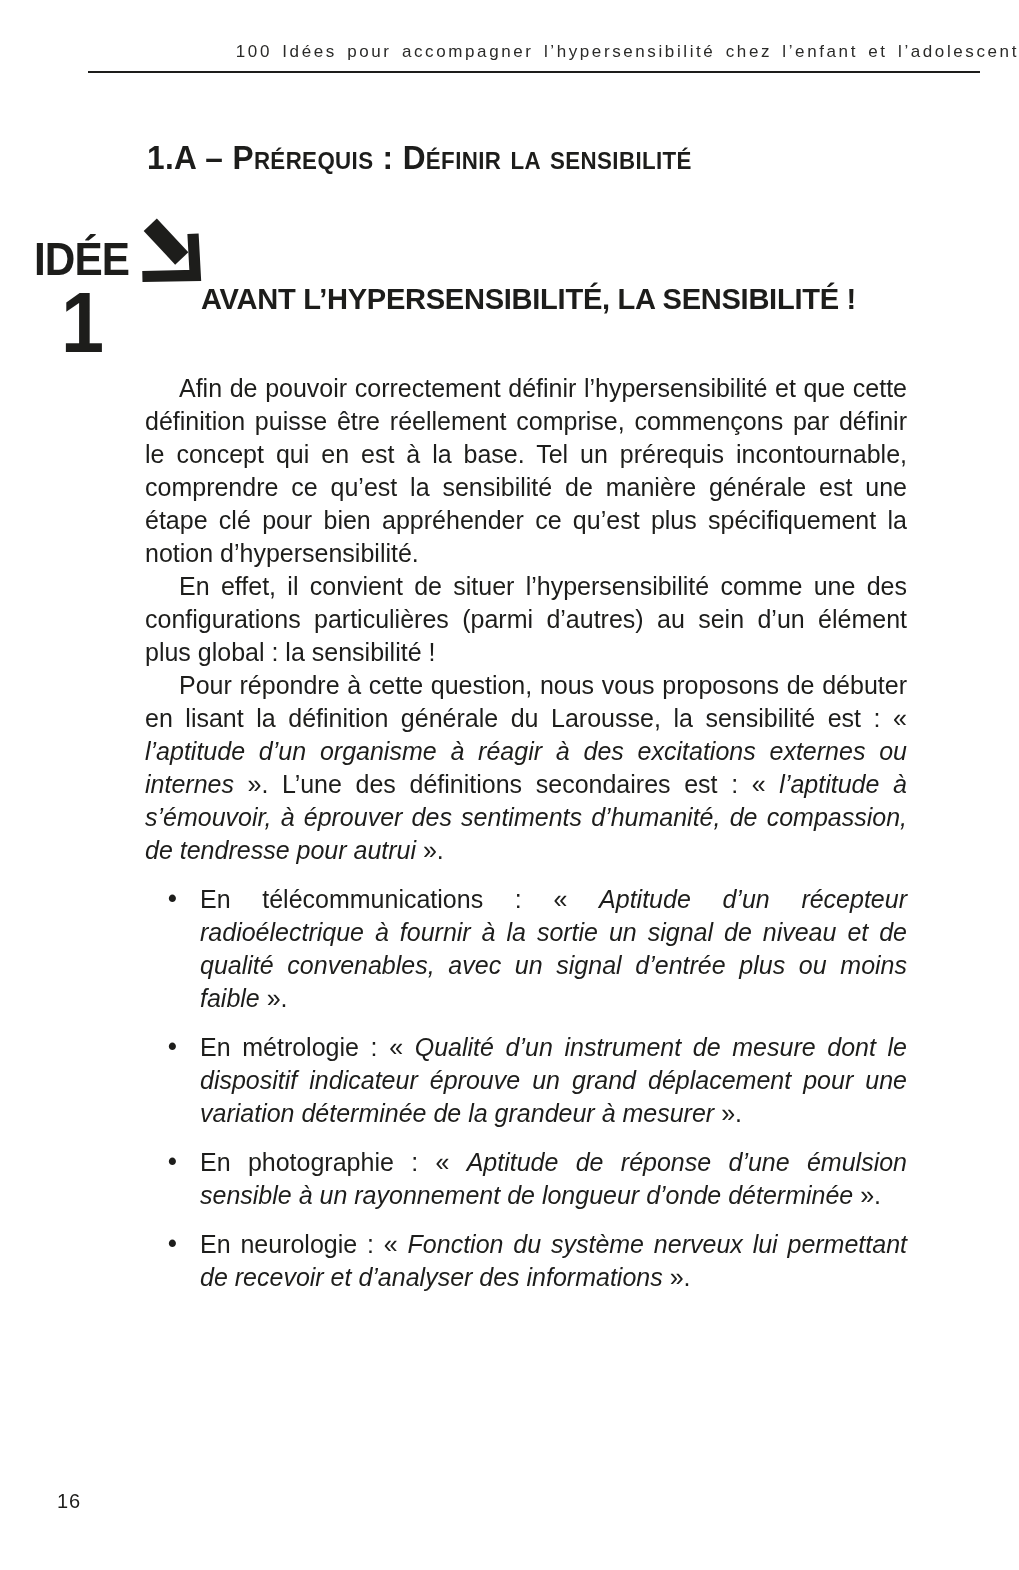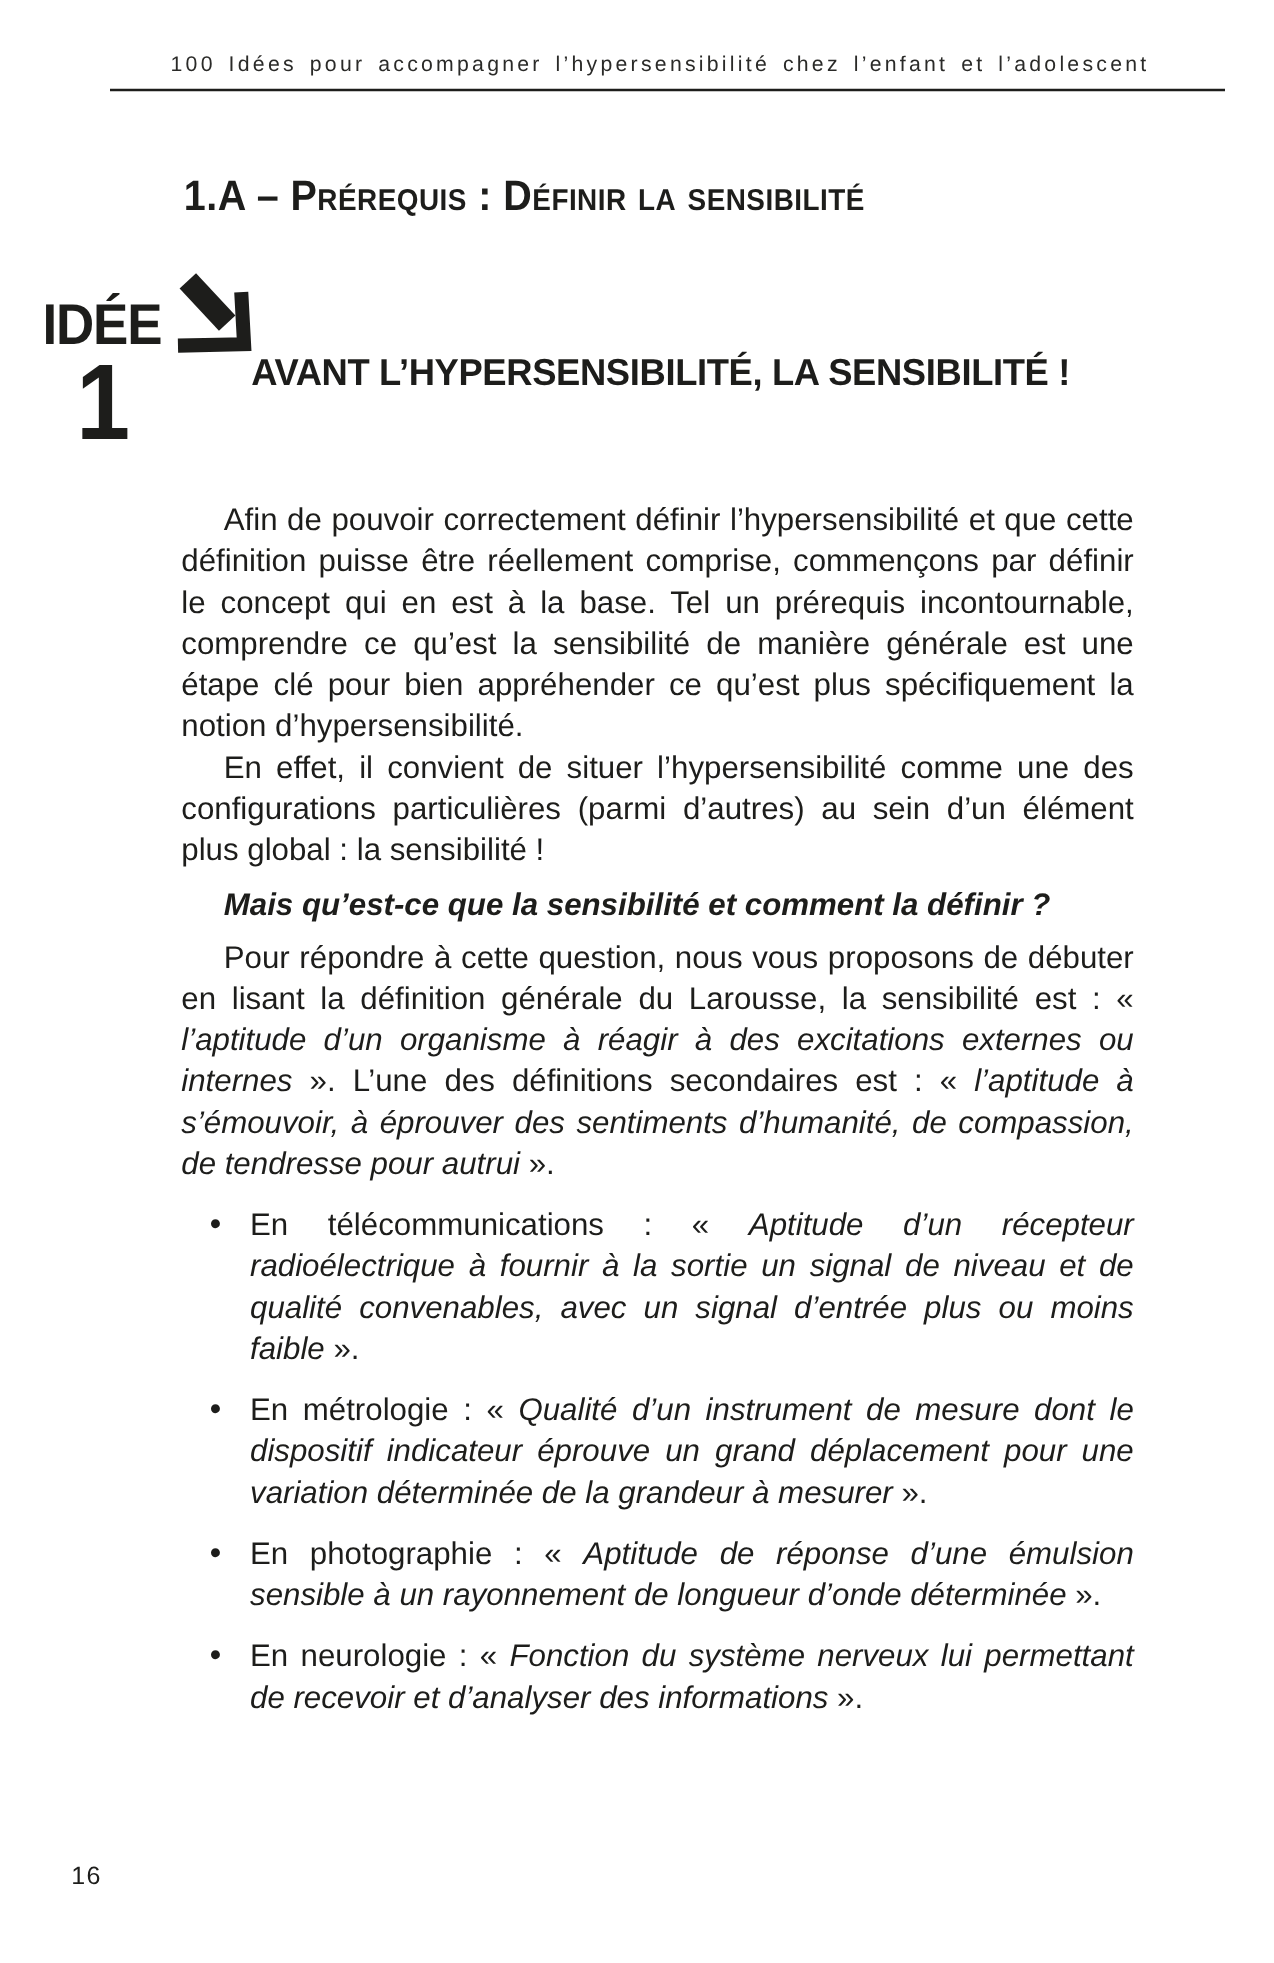--- a/index.html
+++ b/index.html
@@ -10,21 +10,21 @@
     background: #ffffff;
     color: #1d1d1b;
     font-family: "Liberation Sans", sans-serif;
     overflow: hidden;
   }
 
   
   .running-header {
     position: absolute;
     top: 42px; left: 0; right: 0;
-    text-align: center;
+    text-align: right;
     font-size: 17px;
     letter-spacing: 2.6px;
     word-spacing: 3px;
     color: #2a2a28;
     white-space: nowrap;
     padding-left: 37px;
   }
   .header-rule {
     position: absolute;
     top: 71px; left: 88px;
@@ -78,21 +78,20 @@
   }
 
   
   .body-col {
     position: absolute;
     top: 372px; left: 145px;
     width: 762px;
     font-size: 25px;
     line-height: 33px;
     text-align: justify;
-    margin-top: 28px;
   }
   .body-col p { margin: 0; }
   .indent { text-indent: 34px; }
   .question {
     font-weight: bold;
     font-style: italic;
     text-indent: 34px;
     margin: 11px 0 9px !important;
   }
   .gap-before { margin-top: 9px !important; }
@@ -136,21 +135,20 @@
   </div>
 
   <div class="idea-title">AVANT L’HYPERSENSIBILITÉ, LA SENSIBILITÉ !</div>
 
   <div class="body-col">
 
     <p class="indent">Afin de pouvoir correctement définir l’hypersensibilité et que cette définition puisse être réellement comprise, commençons par définir le concept qui en est à la base. Tel un prérequis incontournable, comprendre ce qu’est la sensibilité de manière générale est une étape clé pour bien appréhender ce qu’est plus spécifiquement la notion d’hypersensibilité.</p>
 
     <p class="indent">En effet, il convient de situer l’hypersensibilité comme une des configurations particulières (parmi d’autres) au sein d’un élément plus global : la sensibilité !</p>
 
-    <p class="question">Mais qu’est-ce que la sensibilité et comment la définir ?</p>
 
     <p class="indent"><span>Pour répondre à cette question, nous vous proposons de débuter en lisant la définition générale du Larousse, la sensibilité est : « </span><span class="quote-it">l’aptitude d’un organisme à réagir à des excitations externes ou internes</span><span> ». L’une des définitions secondaires est : « </span><span class="quote-it">l’aptitude à s’émouvoir, à éprouver des sentiments d’humanité, de compassion, de tendresse pour autrui</span><span> ».</span></p>
 
 
     <ul class="def-list">
       <li>
         <span class="marker">•</span><span class="label">En télécommunications</span><span> : « </span><span class="quote-it">Aptitude d’un récepteur radioélectrique à fournir à la sortie un signal de niveau et de qualité convenables, avec un signal d’entrée plus ou moins faible</span><span> ».</span>
       </li>
       <li>
         <span class="marker">•</span><span class="label">En métrologie</span><span> : « </span><span class="quote-it">Qualité d’un instrument de mesure dont le dispositif indicateur éprouve un grand déplacement pour une variation déterminée de la grandeur à mesurer</span><span> ».</span>

